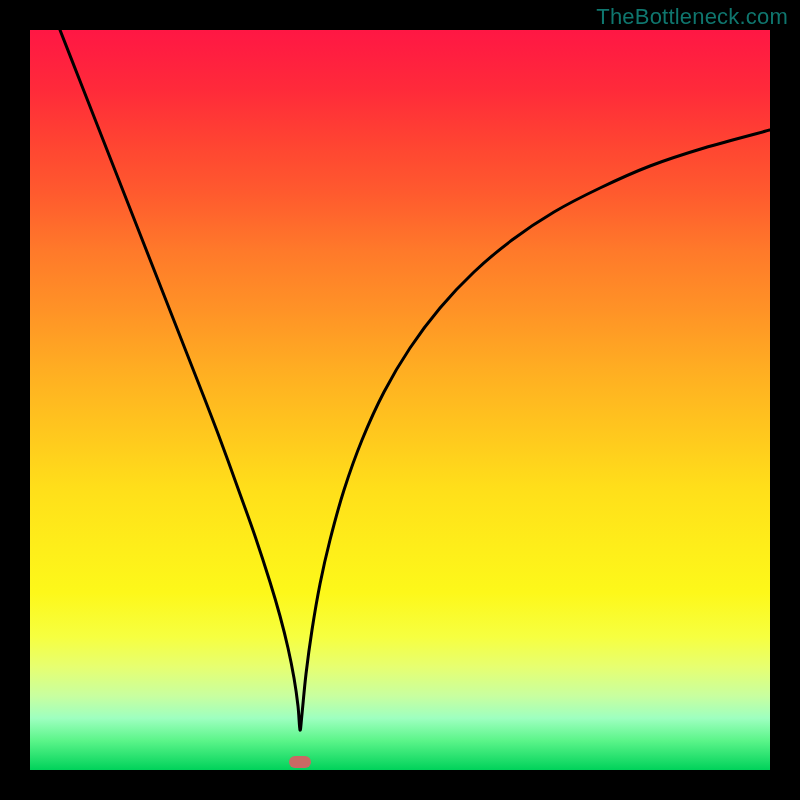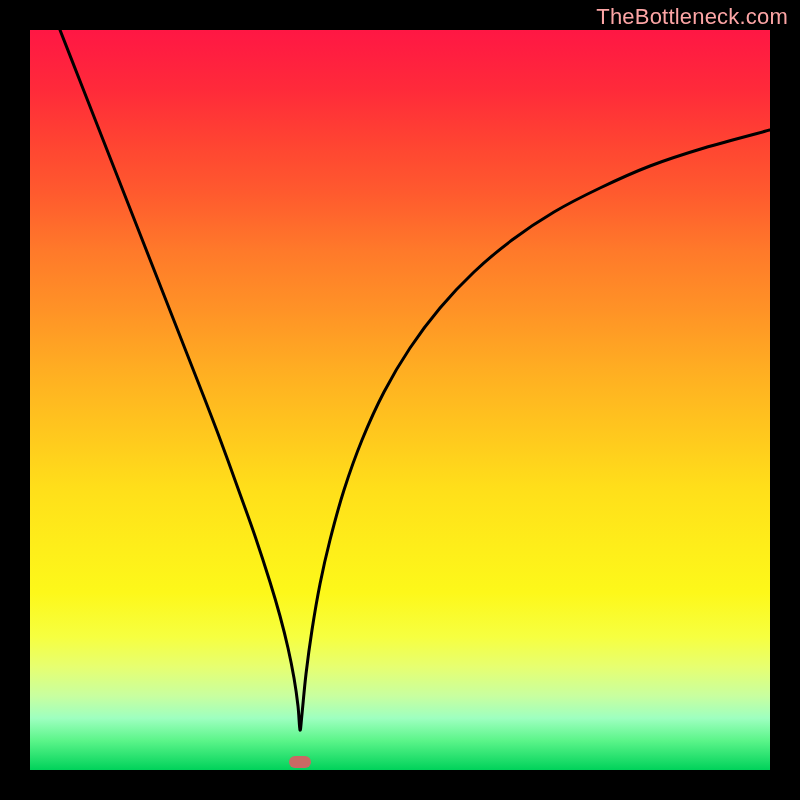--- a/index.html
+++ b/index.html
@@ -55,21 +55,21 @@
     width: 22px;
     height: 12px;
     border-radius: 6px;
     background: #c96a64;
     transform: translate(-50%, -50%);
   }
   .watermark {
     position: absolute;
     top: 4px;
     right: 12px;
-    color: #fca5a5;
+    color: #0f766e;
     font-size: 22px;
     letter-spacing: 0.2px;
     user-select: none;
   }
 </style>
 </head>
 <body>
 
 <div class="frame">
   <div class="plot">

